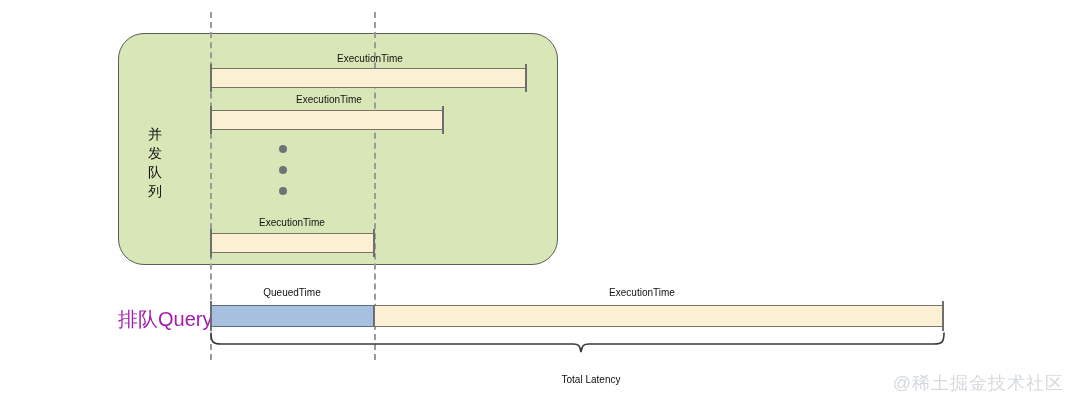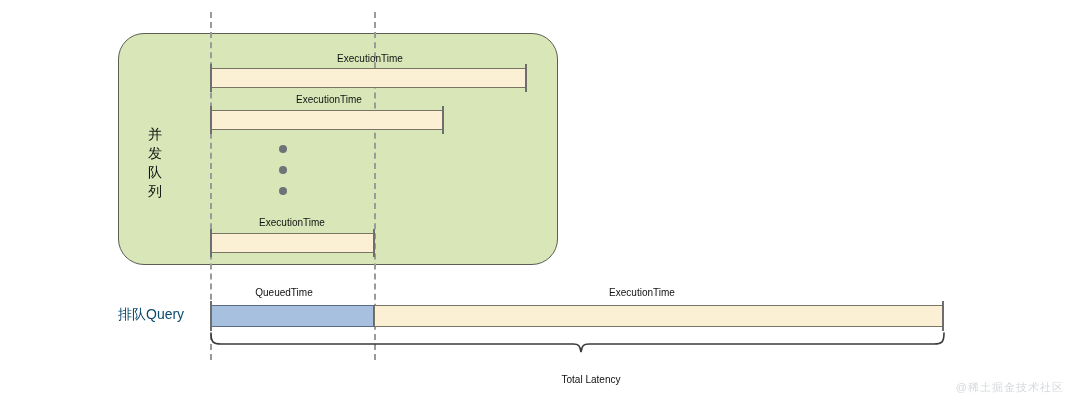--- a/index.html
+++ b/index.html
@@ -93,41 +93,41 @@
     font-size: 10px;
     color: #111111;
     white-space: nowrap;
   }
   .lab.center {
     text-align: center;
     transform: translateX(-50%);
   }
   .row-label {
     position: absolute;
-    font-size: 14px;
-    color: #0c4a6e;
+    font-size: 20px;
+    color: #a21caf;
     white-space: nowrap;
-    text-align: left;
+    text-align: center;
   }
 
   
   .bracket {
     position: absolute;
     left: 205px;
     top: 328px;
     width: 745px;
     height: 32px;
   }
   .bracket svg { display: block; }
 
   .watermark {
     position: absolute;
     right: 16px;
     bottom: 10px;
-    font-size: 11px;
+    font-size: 18px;
     color: #d6dade;
     letter-spacing: 1px;
     white-space: nowrap;
   }
 </style>
 </head>
 <body>
 
 <div id="canvas">
 
@@ -157,21 +157,21 @@
   <div class="dot" style="left:279px; top:166px;"></div>
   <div class="dot" style="left:279px; top:187px;"></div>
 
   <div class="lab center" style="left:292px; top:217px;">ExecutionTime</div>
   <div class="bar exec" style="left:211px; top:233px; width:163px; height:20px;"></div>
   <div class="cap" style="left:210px; top:229px; height:28px;"></div>
   <div class="cap" style="left:373px; top:229px; height:28px;"></div>
 
   <div class="row-label" style="left:118px; top:306px; width:84px;">排队Query</div>
 
-  <div class="lab center" style="left:284px; top:287px;">QueuedTime</div>
+  <div class="lab center" style="left:292px; top:287px;">QueuedTime</div>
   <div class="lab center" style="left:642px; top:287px;">ExecutionTime</div>
 
   <div class="bar queued" style="left:211px; top:305px; width:163px; height:22px;"></div>
   <div class="bar exec" style="left:374px; top:305px; width:569px; height:22px;"></div>
   <div class="cap" style="left:210px; top:301px; height:30px;"></div>
   <div class="cap" style="left:942px; top:301px; height:30px;"></div>
 
   <div class="bracket">
     <svg width="745" height="32" viewBox="0 0 745 32" fill="none" xmlns="http://www.w3.org/2000/svg">
       <path d="M6,5 C6,14 8,16 16,16 L368,16 C374,16 375,18 376,24 C377,18 378,16 384,16 L729,16 C737,16 739,14 739,5" stroke="#3a3a3a" stroke-width="1.6" fill="none" stroke-linecap="round"></path>

